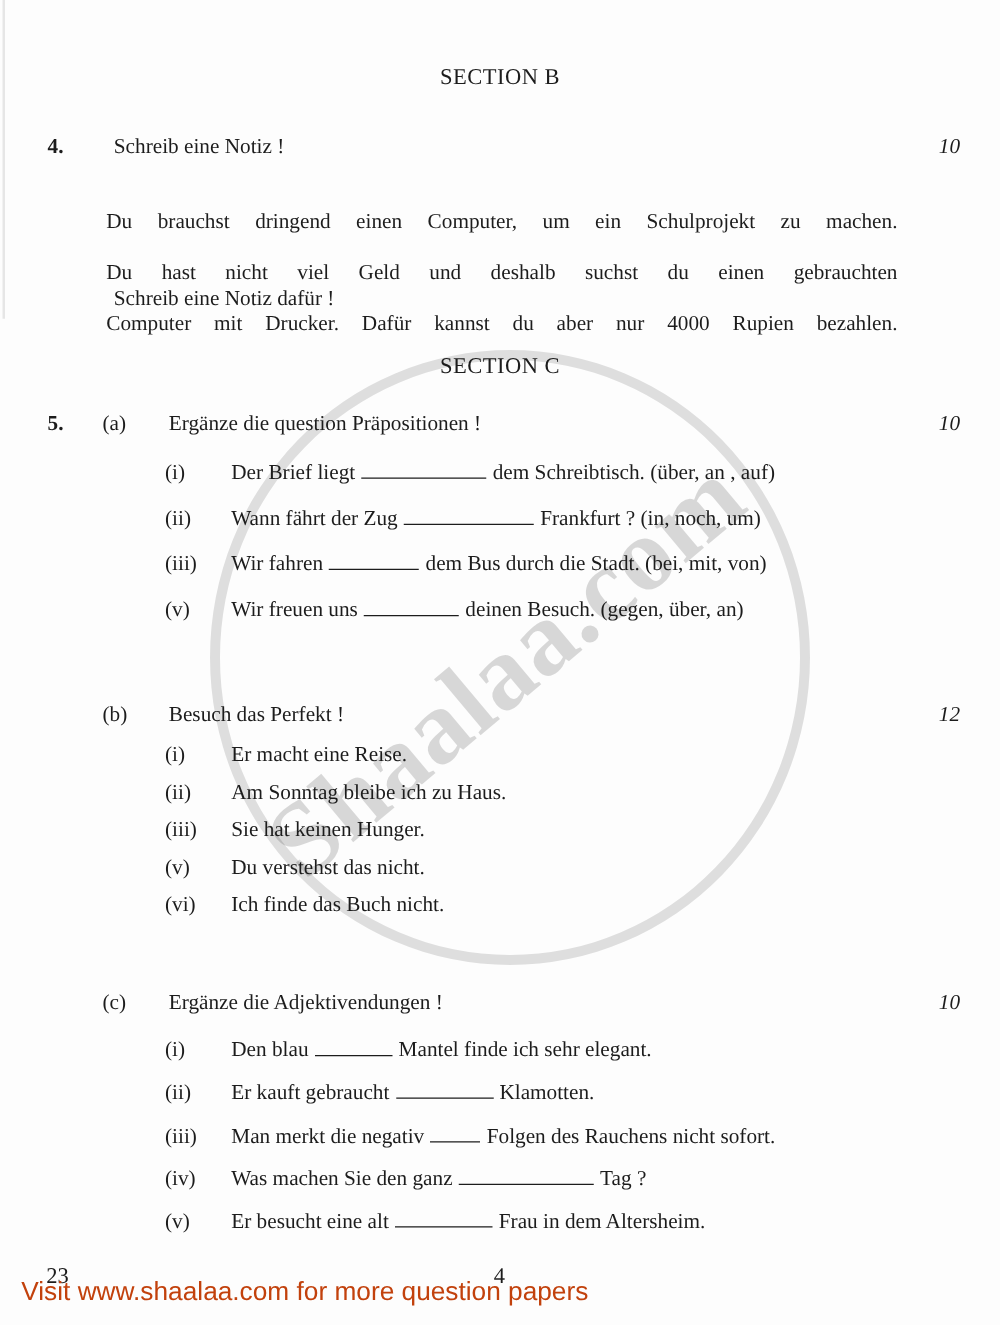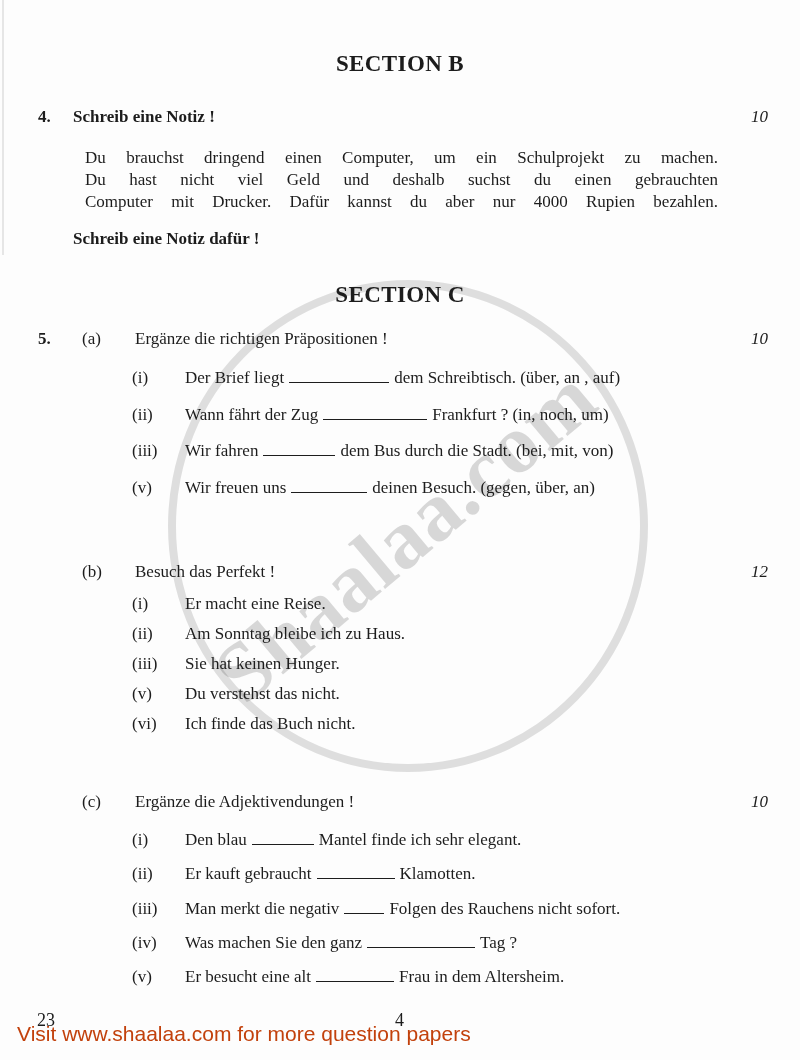--- a/index.html
+++ b/index.html
@@ -1,28 +1,28 @@
 <!DOCTYPE html>
 <html><head>
 <meta charset="utf-8">
 <style>
   html,body{margin:0;padding:0;background:#ffffff;}
   .page{position:relative;width:800px;height:1060px;background:#fdfdfd;overflow:hidden;
         font-family:"Liberation Serif", serif;color:#1c1c1c;font-size:17px;}
   .content{position:absolute;inset:0;z-index:2;}
   .wm{position:absolute;inset:0;z-index:1;}
   .section-title{position:absolute;left:0;width:100%;text-align:center;margin:0;
-                 font-weight:bold;font-size:23px;letter-spacing:.4px;}
+                 font-weight:normal;font-size:18px;letter-spacing:.4px;}
   .qnum{position:absolute;left:38px;font-weight:bold;line-height:22px;}
   .sublabel{position:absolute;left:82px;line-height:22px;}
   .qheading{position:absolute;left:135px;line-height:22px;}
-  .qtext85{position:absolute;left:73px;line-height:22px;font-weight:bold;}
+  .qtext85{position:absolute;left:91px;line-height:22px;}
   .marks{position:absolute;right:32px;font-style:italic;line-height:22px;}
   .para{position:absolute;left:85px;top:147px;width:633px;line-height:22px;}
-  .para-line{text-align:justify;text-align-last:justify;}
+  .para-line{text-align:justify;text-align-last:justify;margin-top:19px;}
   .items{position:absolute;left:132px;width:640px;}
   .item-row{line-height:22px;white-space:nowrap;}
   .items-a .item-row{margin-bottom:14.5px;}
   .items-b .item-row{margin-bottom:8px;}
   .items-c .item-row{margin-bottom:12.3px;}
   .roman{display:inline-block;width:53px;}
   .blank{display:inline-block;height:13px;margin:0 5px;border-bottom:1.6px solid #1d1d1d;}
   .wm-ring{position:absolute;left:168px;top:280px;width:480px;height:492px;box-sizing:border-box;
            border:8px solid rgba(0,0,0,0.12);border-radius:50%;}
   .wm-text{position:absolute;left:405px;top:535px;transform:translate(-50%,-50%) rotate(-40deg);
@@ -55,21 +55,21 @@
       <div class="para-line">Du hast nicht viel Geld und deshalb suchst du einen gebrauchten</div>
       <div class="para-line">Computer mit Drucker. Dafür kannst du aber nur 4000 Rupien bezahlen.</div>
     </div>
 
     <div class="qtext85" style="top:228px">Schreib eine Notiz dafür !</div>
 
     <h2 class="section-title" style="top:282px">SECTION C</h2>
 
     <div class="qnum" style="top:328px">5.</div>
     <div class="sublabel" style="top:328px">(a)</div>
-    <div class="qheading" style="top:328px">Ergänze die richtigen Präpositionen !</div>
+    <div class="qheading" style="top:328px">Ergänze die question Präpositionen !</div>
     <div class="marks" style="top:328px">10</div>
 
     <div class="items items-a" style="top:367px">
 
         <div class="item-row">
           <span class="roman">(i)</span><span>Der Brief liegt</span><span class="blank" style="width: 100px;"></span><span>dem Schreibtisch. (über, an , auf)</span>
         </div>
 
         <div class="item-row">
           <span class="roman">(ii)</span><span>Wann fährt der Zug</span><span class="blank" style="width: 104px;"></span><span>Frankfurt ? (in, noch, um)</span>

